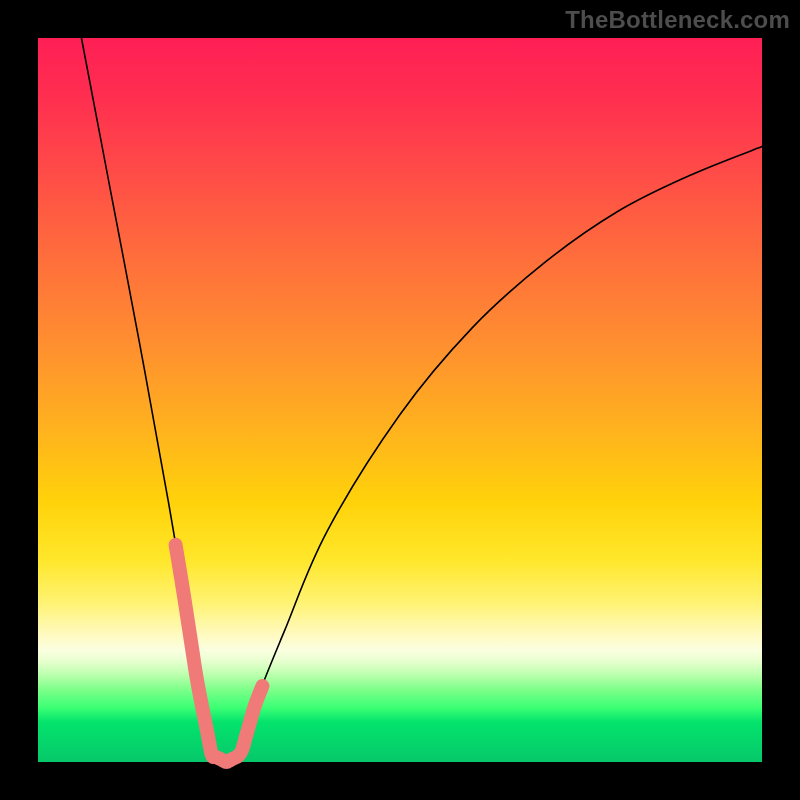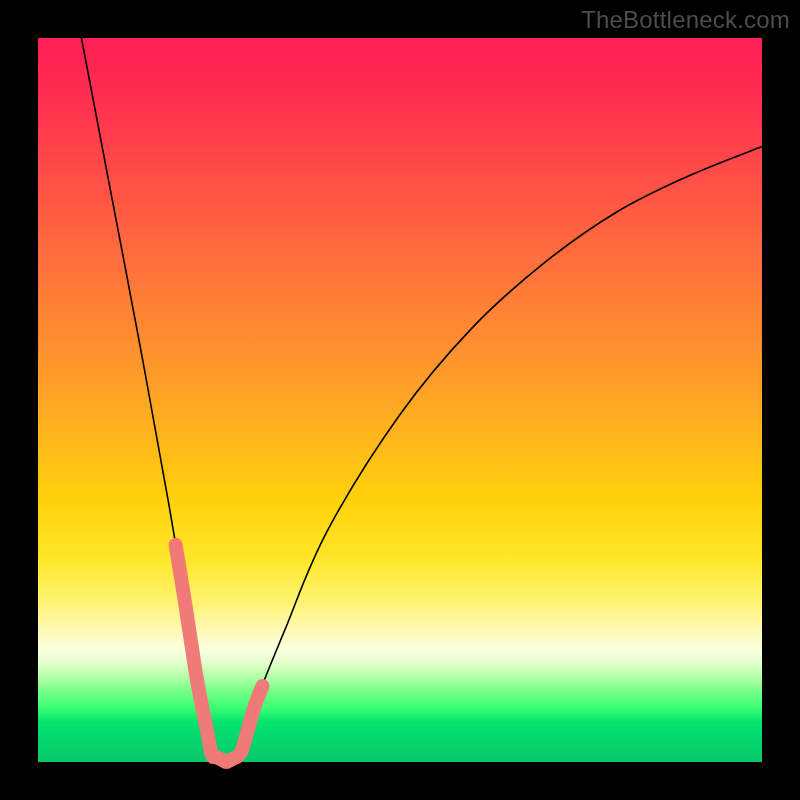--- a/index.html
+++ b/index.html
@@ -46,21 +46,21 @@
       #06c86a 100%
     );
   }
   .watermark {
     position: absolute;
     top: 6px;
     right: 10px;
     color: #4d4d4d;
     font-size: 24px;
     letter-spacing: 0.2px;
-    font-weight: 400;
+    font-weight: 700;
     text-align: right;
   }
   svg.curve {
     position: absolute;
     left: 0;
     top: 0;
     width: 724px;
     height: 724px;
     overflow: visible;
   }

